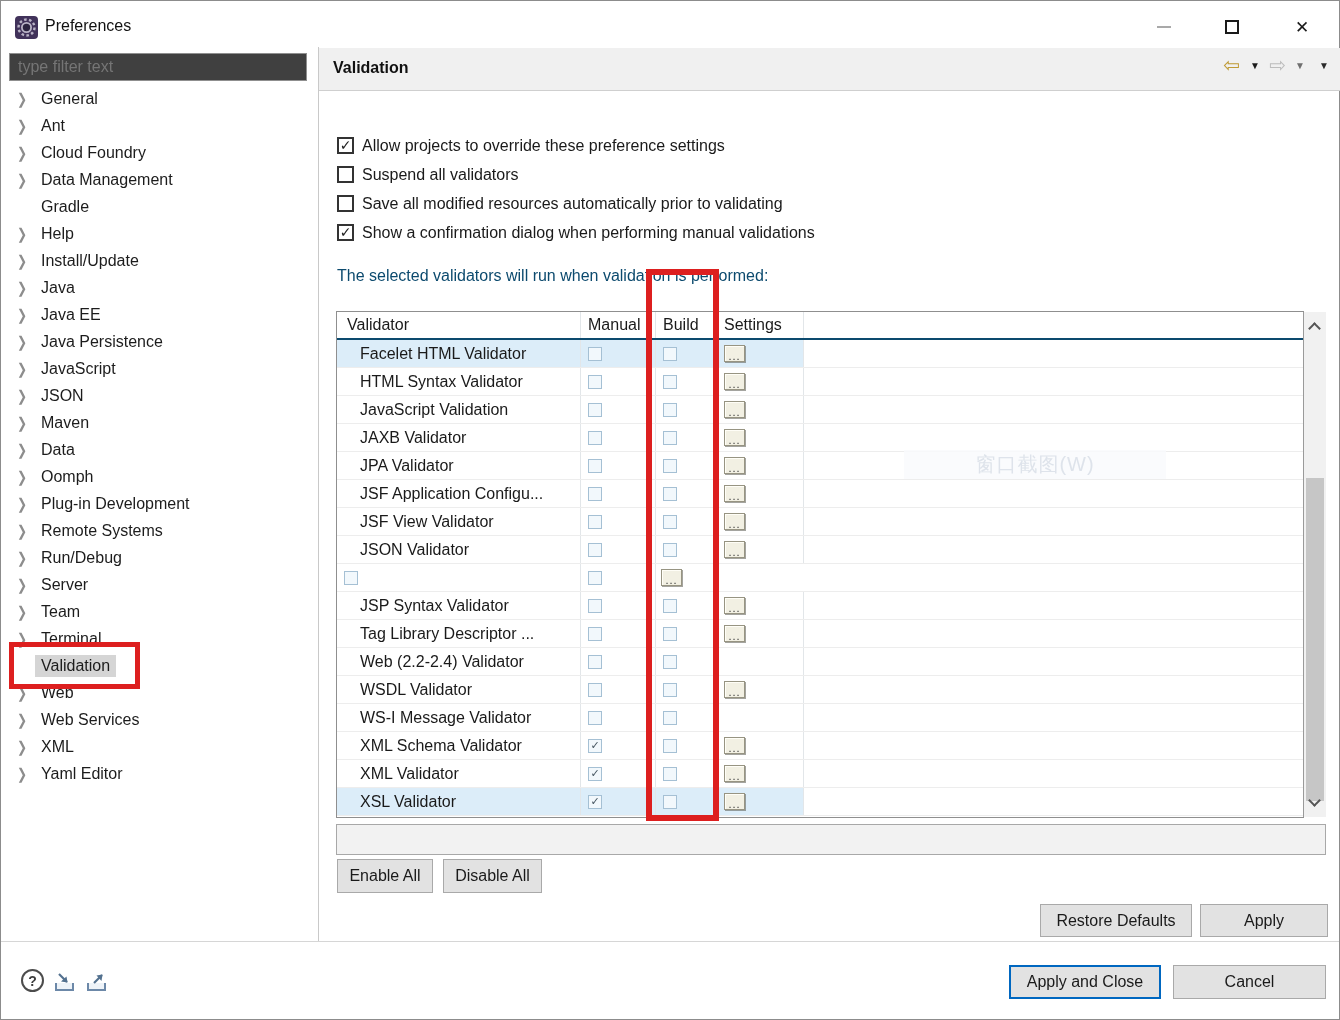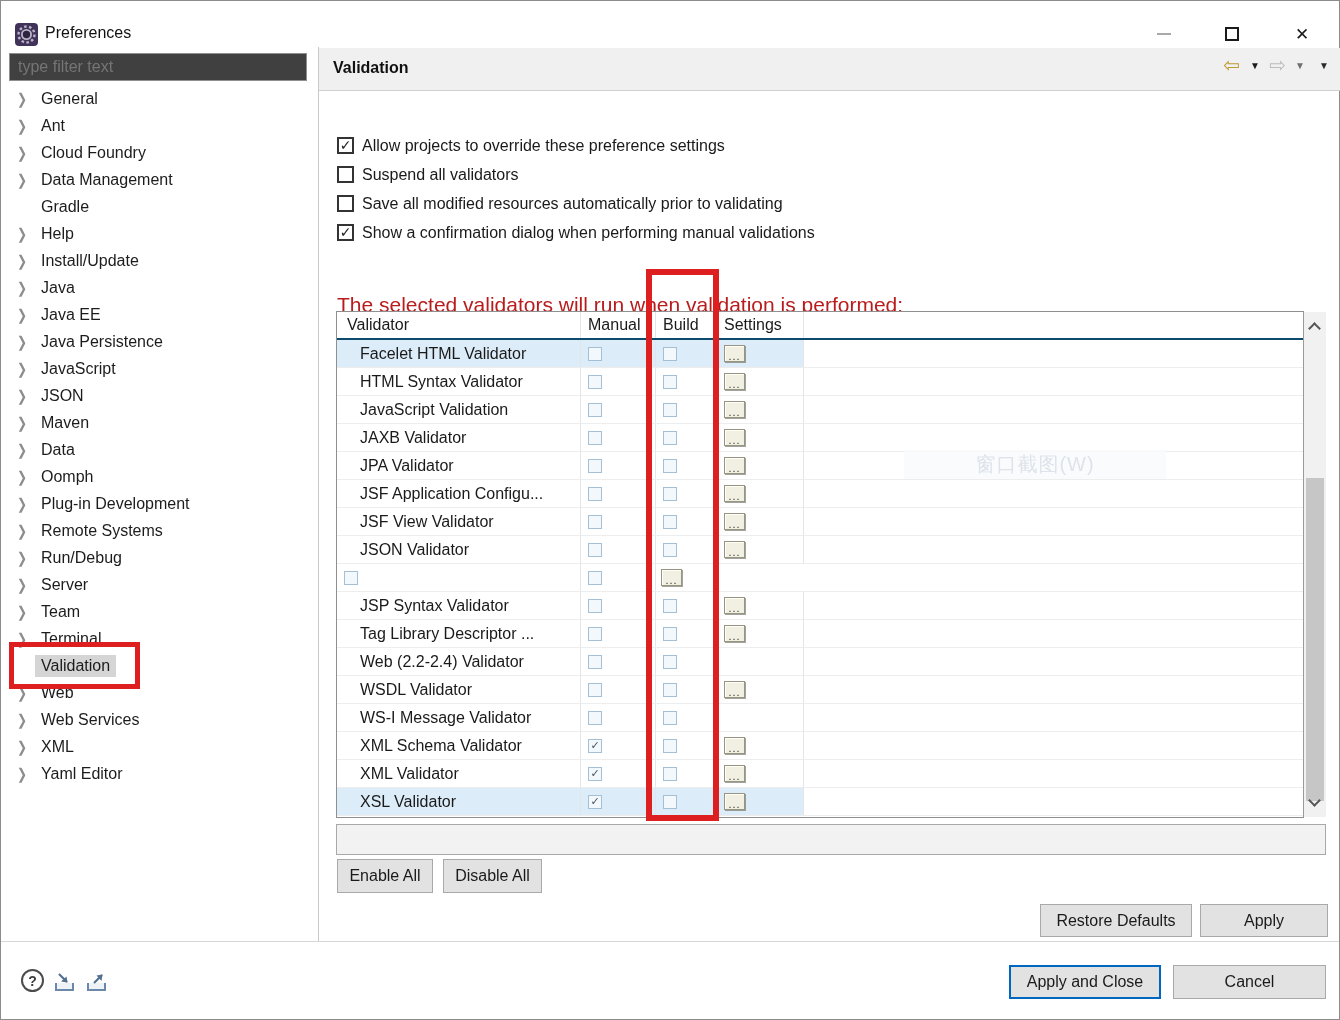--- a/index.html
+++ b/index.html
@@ -1,21 +1,21 @@
 <!DOCTYPE html>
 <html><head>
 <meta charset="utf-8">
 <style>
   * { margin:0; padding:0; box-sizing:border-box; }
   html,body { width:1340px; height:1020px; background:#fff; font-family:"Liberation Sans","DejaVu Sans",sans-serif; overflow:hidden; }
   .abs { position:absolute; }
   #window { position:absolute; left:0; top:0; width:1340px; height:1020px; background:#fff; border:1px solid #8c8c8c; }
 
   
-  #titlebar { left:0; top:11px; width:1163px; height:46px; background:#fff; }
+  #titlebar { left:0; top:4px; width:1163px; height:46px; background:#fff; }
   .title-text { left:44px; top:12px; font-size:16px; color:#111; }
   .win-btn { width:40px; height:32px; top:6px; display:flex; align-items:center; justify-content:center; font-size:17px; color:#1a1a1a; }
   #min-btn { left:1143px; } #max-btn { left:1211px; } #close-btn { left:1281px; }
   #min-btn .dash { width:14px; height:2px; background:#a9a9a9; }
   #max-btn .square { width:14px; height:14px; border:2px solid #1a1a1a; }
 
   
   #filter-box { left:8px; top:52px; width:298px; height:28px; border:1px solid #8f8f8f; background:#404040; font-size:16px; color:#8a8a8a; padding:0 8px; font-family:"Liberation Sans",sans-serif; }
   #tree { left:0; top:84px; width:310px; }
   .tree-item { position:relative; height:27px; display:flex; align-items:center; padding-left:16px; font-size:16px; color:#1c1c1c; cursor:default; }
@@ -30,21 +30,21 @@
   .navicn { top:52px; font-size:20px; }
   .tri { top:59px; font-size:10px; }
 
   
   .opt-row { position:absolute; left:336px; height:29px; display:flex; align-items:center; }
   .cb { width:17px; height:17px; border:2px solid #333; background:#fff; display:inline-flex; align-items:center; justify-content:center; font-size:14px; font-weight:bold; color:#222; margin-right:8px; flex:none; }
   .cb .mark { visibility:hidden; margin-top:-2px; }
   .cb.checked .mark { visibility:visible; }
   .opt-row .opt-label { font-size:16px; color:#1a1a1a; }
 
-  #caption { left:336px; top:292px; font-size:21px; color:#b91c1c; }
+  #caption { left:336px; top:266px; font-size:16px; color:#0c4a6e; }
 
   
   #vtable { left:335px; top:310px; width:968px; height:507px; border:1px solid #8f8f8f; background:#fff; overflow:hidden; }
   .trow { display:grid; grid-template-columns:244px 75px 63px 85px 1fr; height:28px; align-items:center; border-bottom:1px solid #ededed; }
   .trow.header { border-bottom:2px solid #0c4a6e; font-size:16px; }
   .trow .c { height:100%; display:flex; align-items:center; font-size:16px; color:#1a1a1a; }
   .trow .c1 { padding-left:10px; border-right:1px solid #e2e6e9; }
   .trow:not(.header) .c1 { padding-left:23px; }
   .trow .c2,.trow .c3 { padding-left:7px; border-right:1px solid #e2e6e9; }
   .trow .c4 { padding-left:5px; border-right:1px solid #e2e6e9; }

